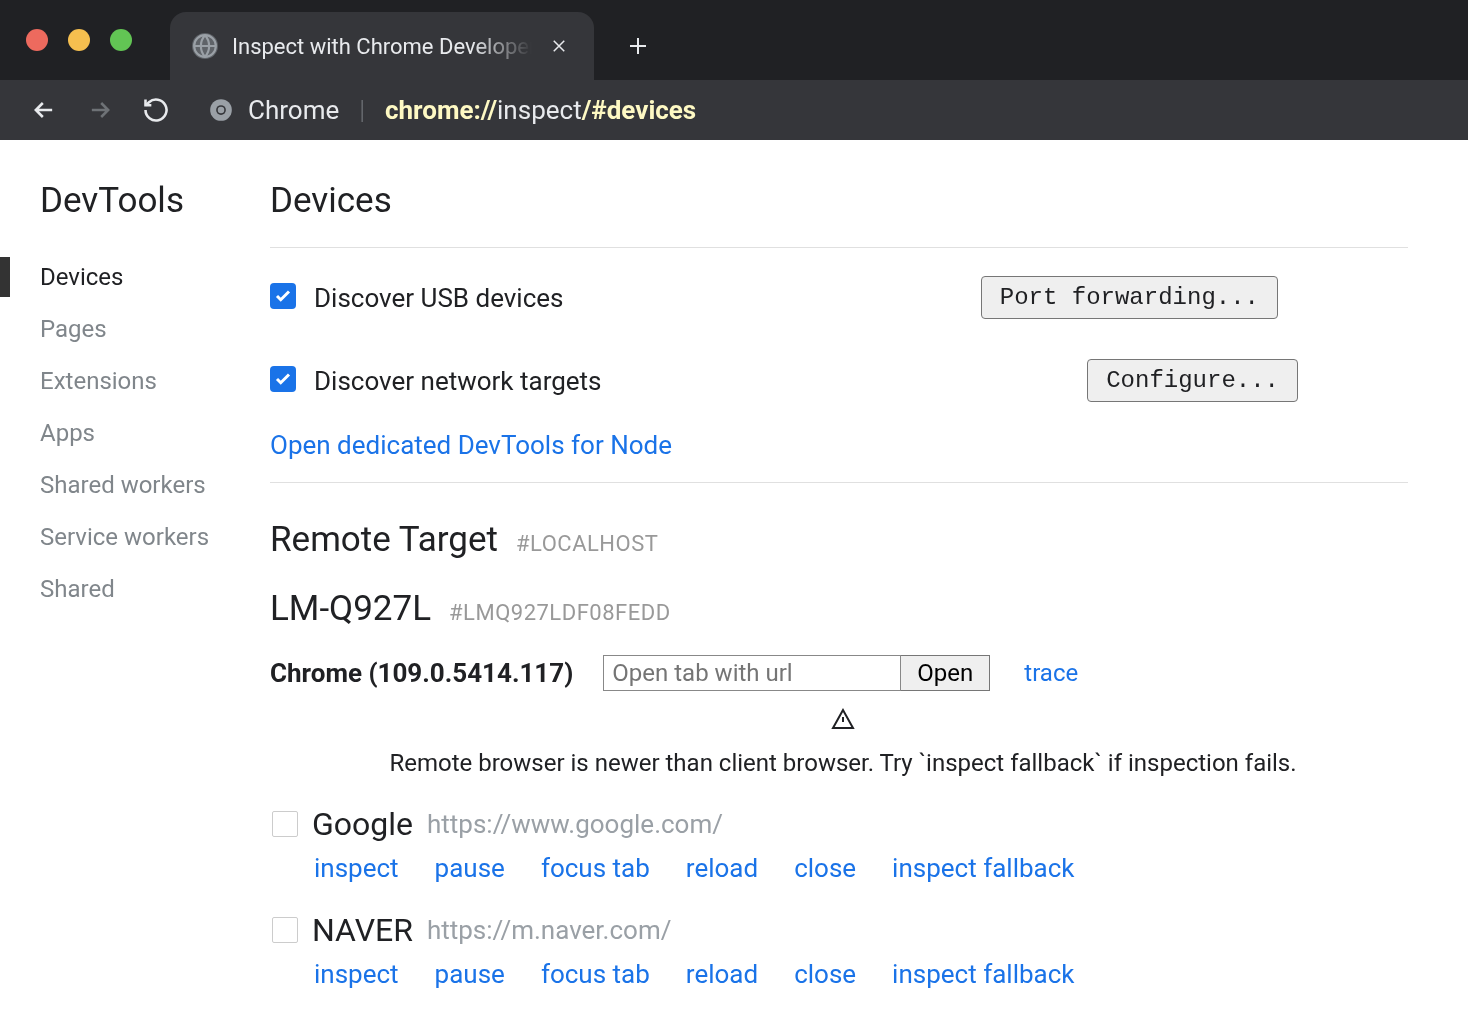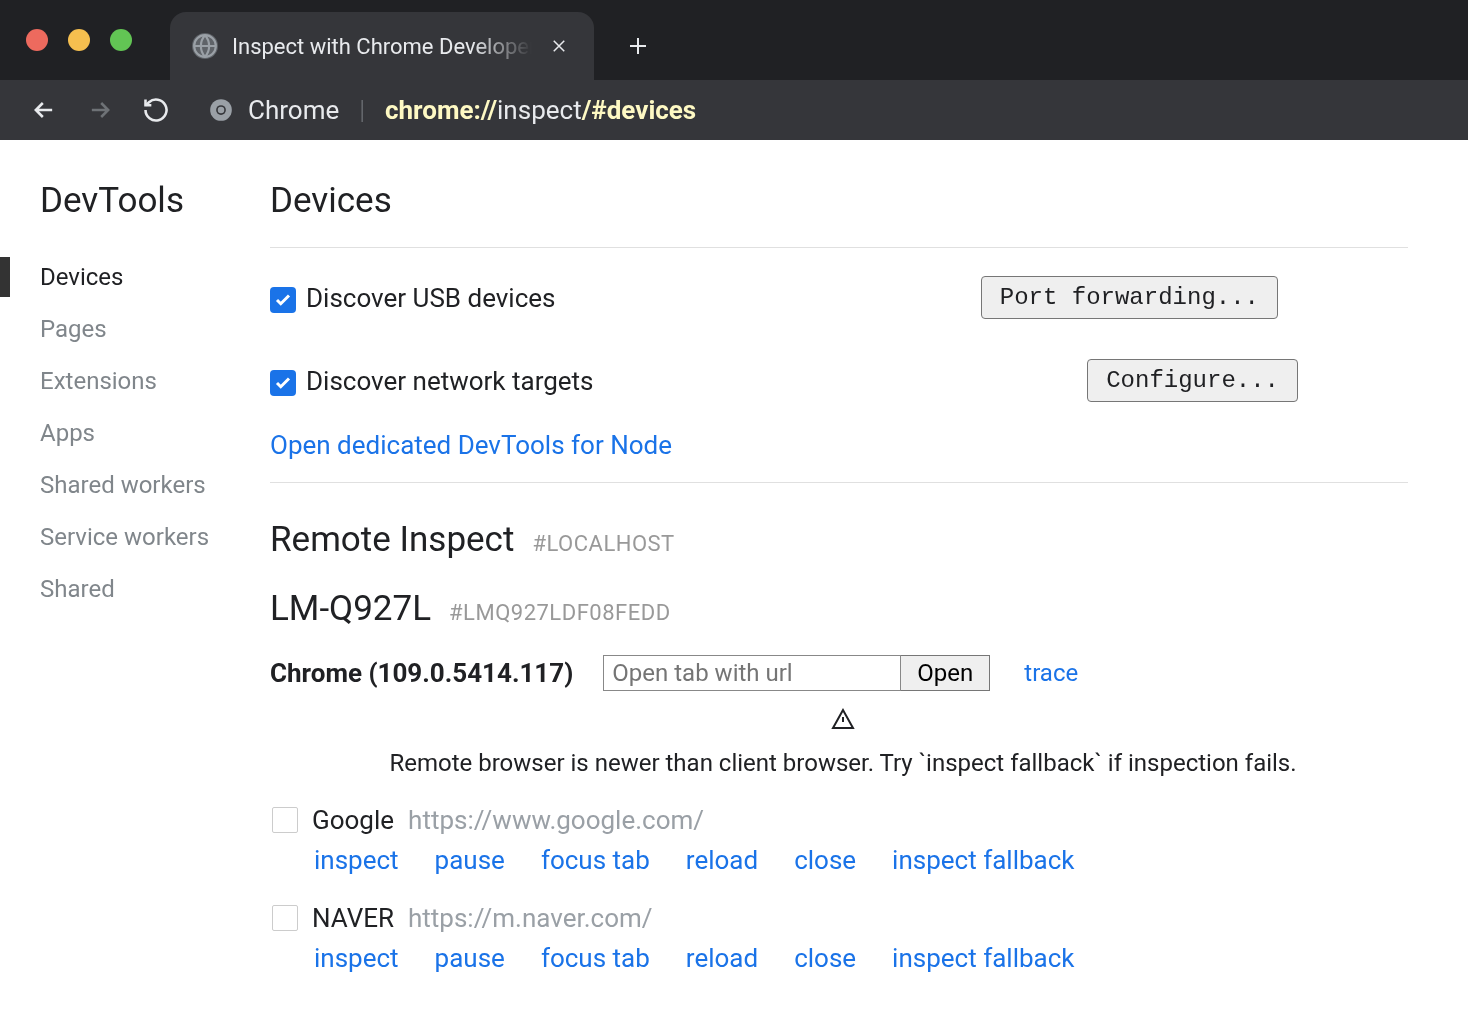--- a/index.html
+++ b/index.html
@@ -147,22 +147,22 @@
       margin-bottom: 26px;
     }
     .hr { border: none; border-top: 1px solid #e0e0e0; margin-bottom: 28px; }
     .discover-row {
       display: flex;
       align-items: center;
       margin-bottom: 40px;
     }
     .checkbox-wrap {
       display: flex;
-      align-items: flex-end;
-      gap: 10px;
+      align-items: flex-start;
+      gap: 18px;
     }
     .checkbox {
       width: 26px; height: 26px;
       background: #1a73e8;
       border-radius: 4px;
       display: flex;
       align-items: center;
       justify-content: center;
       color: #fff;
       font-weight: bold;
@@ -238,21 +238,21 @@
     }
     .warning-icon svg { width: 24px; height: 24px; }
     .target-item { margin-top: 28px; padding-left: 2px; }
     .target-header { display: flex; align-items: center; gap: 14px; }
     .checkbox-empty {
       width: 26px; height: 26px;
       border: 1px solid #ccc;
       border-radius: 2px;
       background: #fff;
     }
-    .target-title { font-size: 26px; color: #202124; }
+    .target-title { font-size: 32px; color: #202124; }
     .target-url { font-size: 26px; color: #9aa0a6; }
     .target-actions {
       display: flex;
       gap: 36px;
       margin-top: 10px;
       padding-left: 42px;
     }
     .target-actions .act { color: #1a73e8; font-size: 26px; cursor: pointer; }
   </style>
 </head>
@@ -364,21 +364,21 @@
         <button class="native-button">Configure...</button>
       </div>
     </div>
 
     <div style="margin-bottom:22px;">
       <span class="link">Open dedicated DevTools for Node</span>
     </div>
     <hr class="hr">
 
     <div class="section-heading">
-      <span class="main-label">Remote Inspect</span>
+      <span class="main-label">Remote Target</span>
       <span class="sub-label">#LOCALHOST</span>
     </div>
 
     <div class="section-heading" style="margin-top:28px;">
       <span class="main-label">LM-Q927L</span>
       <span class="sub-label">#LMQ927LDF08FEDD</span>
     </div>
 
     <div class="chrome-row">
       <span class="chrome-label">Chrome (109.0.5414.117)</span>

